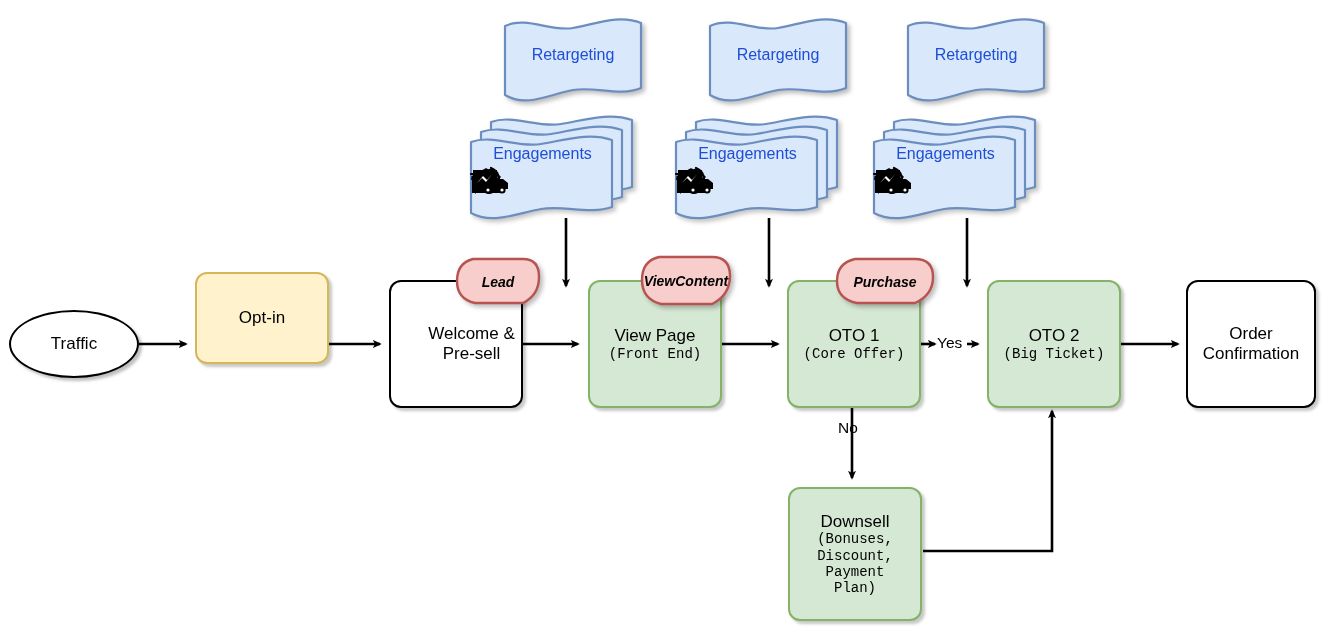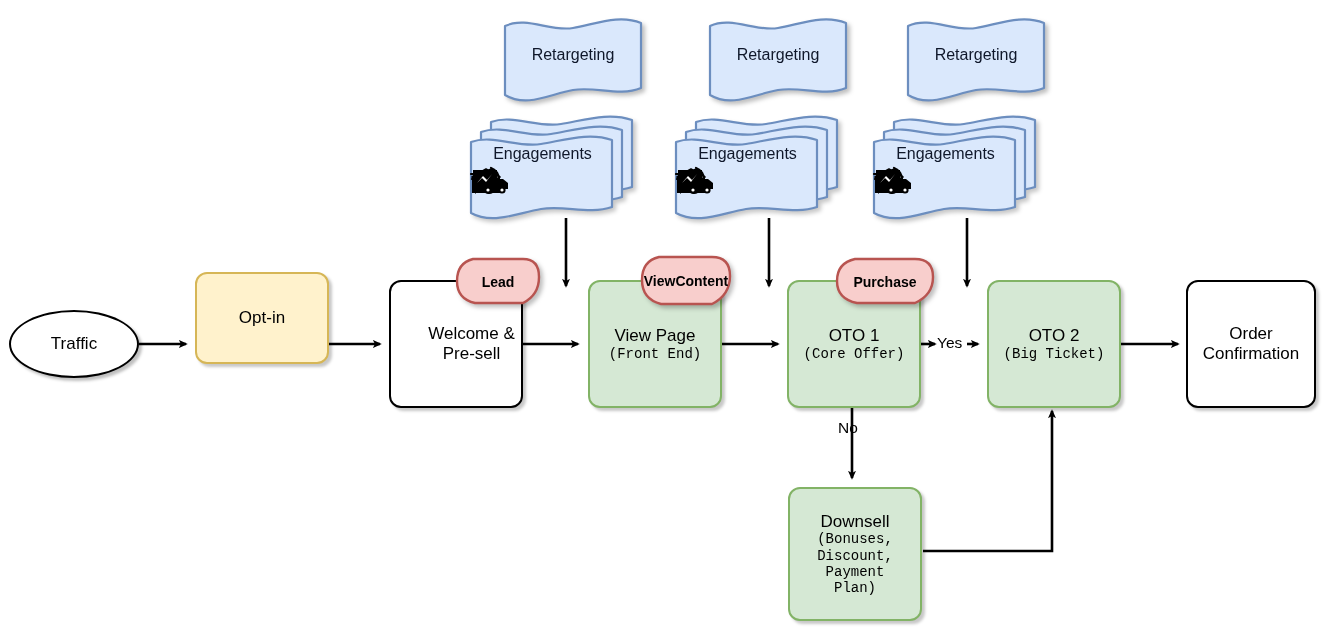--- a/index.html
+++ b/index.html
@@ -65,32 +65,33 @@
     width: 100%; height: 100%;
     display: flex;
     align-items: center;
     justify-content: center;
     text-align: center;
     font-size: 14px;
     font-weight: bold;
     line-height: 1.12;
     color: #000;
     pointer-events: none;
+    font-style: italic;
   }
 
   
   .doc-wrap { position: absolute; }
   .doc-wrap svg { position: absolute; left: 0; top: 0; overflow: visible; }
   .doc-label {
     position: absolute;
     left: 0;
     width: 100%;
     text-align: center;
     font-size: 16px;
-    color: #0f172a;
+    color: #1d4ed8;
     pointer-events: none;
   }
   .eng-icons {
     position: absolute;
     left: 0;
     width: 100%;
     display: flex;
     align-items: center;
     justify-content: center;
     gap: 2px;

